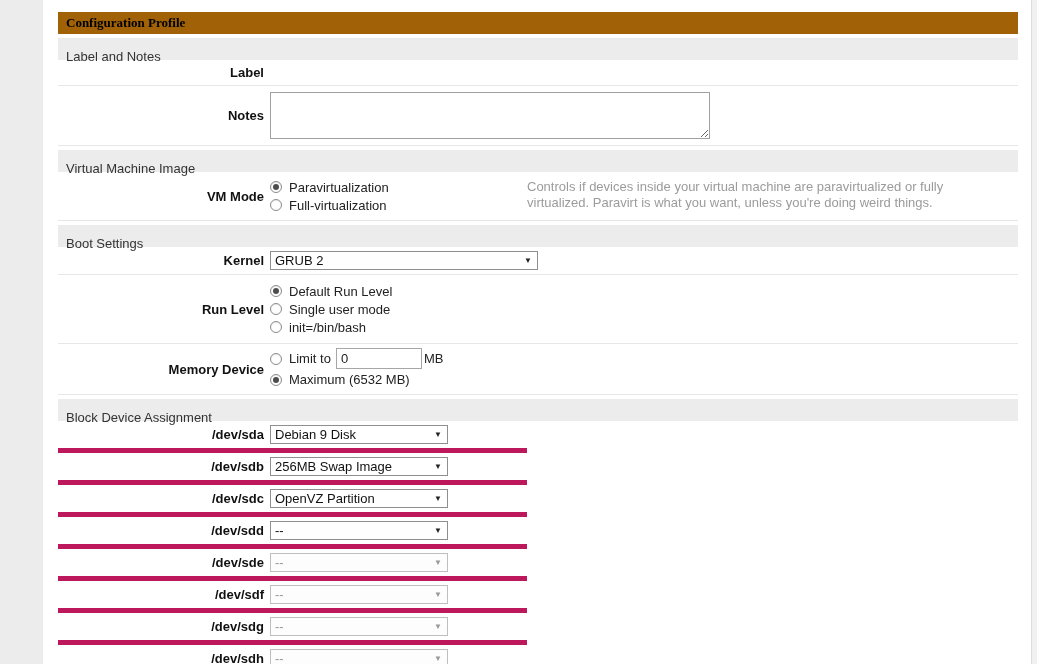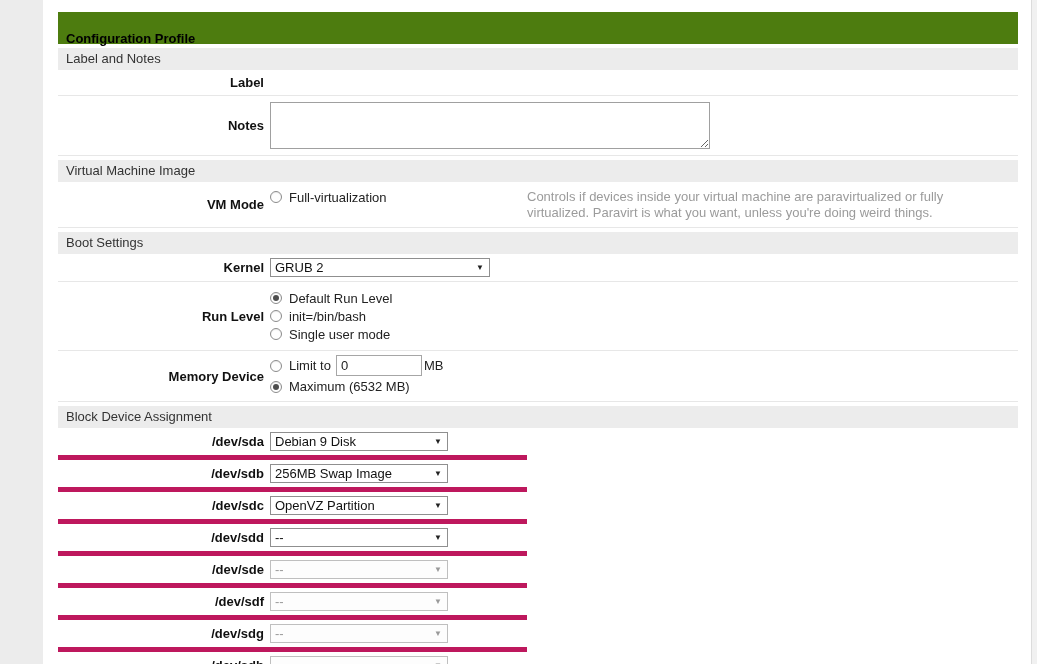--- a/index.html
+++ b/index.html
@@ -3,23 +3,23 @@
 <meta charset="utf-8">
 <style>
   * { margin:0; padding:0; box-sizing:border-box; }
   html,body { width:1037px; height:664px; overflow:hidden; background:#ffffff;
     font-family:"Liberation Sans", sans-serif; font-size:13px; color:#222; }
   .left-gutter { position:absolute; left:0; top:0; width:43px; height:664px; background:#ececec; }
   .scrollbar-track { position:absolute; right:0; top:0; width:6px; height:664px;
     background:#f1f1f1; border-left:1px solid #dcdcdc; }
   .content { position:absolute; left:58px; top:12px; width:960px; }
 
-  .title-bar { background:#4d7c0f; height:22px; line-height:22px; padding:16px 8px;
-    font-weight:bold; color:#000; }
-  .section-bar { background:#ececec; height:22px; line-height:22px; padding:0 8px;
+  .title-bar { background:#a16207; height:22px; line-height:22px; padding:0 8px;
+    font-weight:bold; color:#000;font-family:Liberation Serif, serif; }
+  .section-bar { background:#ececec; height:22px; line-height:22px; padding:8px 8px;
     color:#333; margin-top:4px; }
 
   .form-row { display:flex; align-items:center; border-bottom:1px solid #e7e7e7; }
   .row-label { width:212px; padding-right:6px; text-align:right; font-weight:bold; color:#111; flex:none; }
   .row-control { flex:1; }
 
   .row-single { padding:5px 0; }
   .row-notes { padding:6px 0; }
   .row-vmmode { padding:6px 0; }
   .row-kernel { padding:4px 0; }
@@ -32,21 +32,21 @@
   .mem-input { width:86px; height:18px; }
   textarea { border:1px solid #a0a0a0; width:440px; height:47px; resize:both;
     font-family:"Liberation Sans", sans-serif; font-size:13px; display:block; }
 
   .sel { display:inline-flex; align-items:center; justify-content:space-between;
     border:1px solid #8f8f8f; background:#fff; height:19px; padding:0 5px 0 4px;
     font-size:13px; color:#111; vertical-align:middle; }
   .sel .arrow { font-size:8px; color:#222; margin-left:6px; flex:none; }
   .sel.disabled { border-color:#bfbfbf; color:#9a9a9a; background:#fdfdfd; }
   .sel.disabled .arrow { color:#9a9a9a; }
-  .kernel-sel { width:220px; }
+  .kernel-sel { width:268px; }
   .bd-sel { width:178px; }
 
   .radio-line { display:flex; align-items:center; height:18px; }
   .radio { display:inline-block; width:12px; height:12px; border-radius:50%;
     border:1px solid #8b8b8b; background:#fefefe; position:relative; margin-right:7px; flex:none;
     box-shadow:inset 0 1px 1px rgba(0,0,0,0.08); }
   .radio.checked::after { content:""; position:absolute; left:2px; top:2px;
     width:6px; height:6px; border-radius:50%; background:#4d4d4d; }
   .radio-text { color:#222; }
 
@@ -84,20 +84,24 @@
     </div>
   </div>
 
   <div class="section-bar">Virtual Machine Image</div>
 
   <div class="form-row row-vmmode">
     <div class="row-label">VM Mode</div>
     <div class="row-control vm-flex">
       <div class="vm-options">
         <div class="radio-line">
+          <span class="radio checked"></span>
+          <span class="radio-text">Paravirtualization</span>
+        </div>
+        <div class="radio-line">
           <span class="radio"></span>
           <span class="radio-text">Full-virtualization</span>
         </div>
       </div>
       <div class="vm-help">Controls if devices inside your virtual machine are paravirtualized or fully virtualized. Paravirt is what you want, unless you're doing weird things.</div>
     </div>
   </div>
 
   <div class="section-bar">Boot Settings</div>
 
@@ -113,25 +117,25 @@
 
   <div class="form-row row-runlevel">
     <div class="row-label">Run Level</div>
     <div class="row-control">
       <div class="radio-line">
         <span class="radio checked"></span>
         <span class="radio-text">Default Run Level</span>
       </div>
       <div class="radio-line">
         <span class="radio"></span>
-        <span class="radio-text">init=/bin/bash</span>
+        <span class="radio-text">Single user mode</span>
       </div>
       <div class="radio-line">
         <span class="radio"></span>
-        <span class="radio-text">Single user mode</span>
+        <span class="radio-text">init=/bin/bash</span>
       </div>
     </div>
   </div>
 
   <div class="form-row row-memory">
     <div class="row-label">Memory Device</div>
     <div class="row-control">
       <div class="mem-line">
         <span class="radio"></span>
         <span class="radio-text">Limit to</span>

